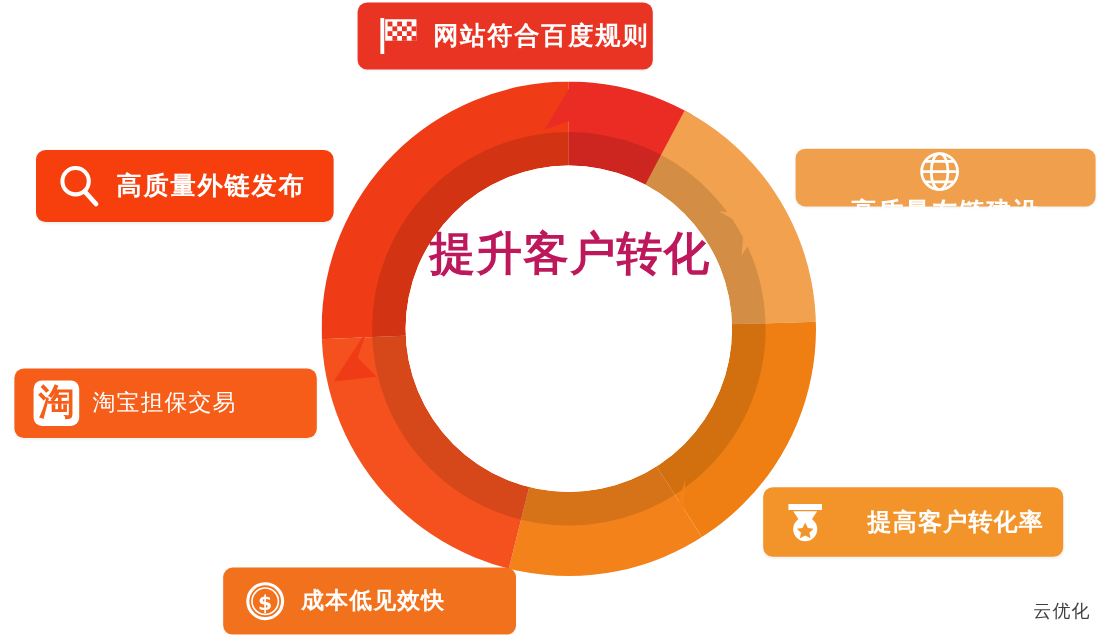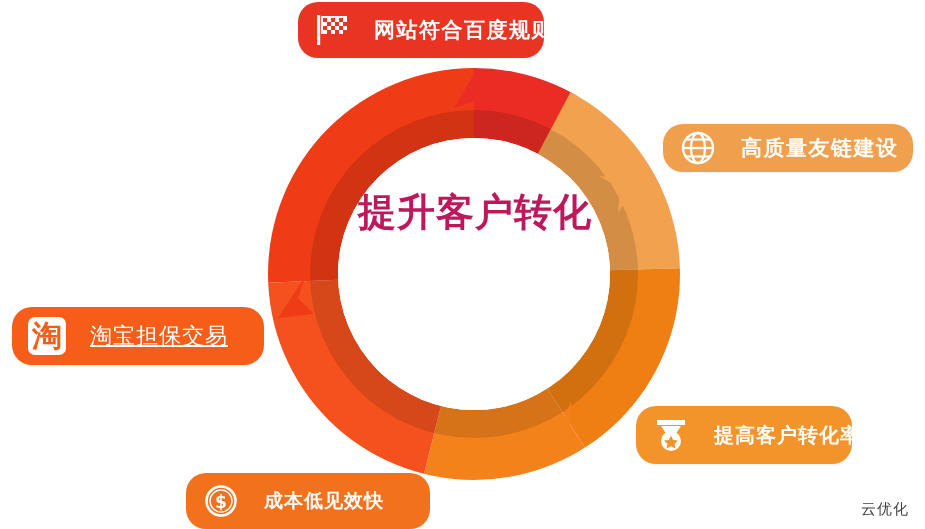--- a/index.html
+++ b/index.html
@@ -50,49 +50,48 @@
     letter-spacing: 1px;
     white-space: nowrap;
     margin-top: 7px;
   }
 
   
   .pill {
     position: absolute;
     display: flex;
     align-items: center;
-    border-radius: 20px;
+    border-radius: 8px;
     box-sizing: border-box;
     padding: 0 16px;
     box-shadow: 0 1px 2px rgba(0,0,0,0.06);
-    gap: 13px;
   }
   .pill .pill-icon {
     flex: 0 0 auto;
     display: flex;
     align-items: center;
     justify-content: center;
     margin-right: 11px;
   }
   .pill .pill-label {
     color: #ffffff;
     font-size: 21px;
     font-weight: bold;
     letter-spacing: 1.5px;
     white-space: nowrap;
   }
 
   #pill-top   { left: 298px; top: 2px;   width: 246px; height: 56px; background: #ea3423; }
   #pill-left1 { left: 30px;  top: 125px; width: 248px; height: 60px; background: #f63f0c; }
-  #pill-right1{ left: 663px; top: 124px; width: 250px; height: 48px; background: #f0a04c; }
+  #pill-right1{ left: 663px; top: 124px; width: 250px; height: 48px; background: #f0a04c; flex-direction: column; }
   #pill-left2 { left: 12px;  top: 307px; width: 252px; height: 58px; background: #f55d19; }
-  #pill-right2{ left: 636px; top: 406px; width: 216px; height: 58px; background: #f3942a; justify-content: space-between; }
+  #pill-right2{ left: 636px; top: 406px; width: 250px; height: 58px; background: #f3942a; justify-content: space-between; }
   #pill-bottom{ left: 186px; top: 473px; width: 244px; height: 56px; background: #f1711c; }
 
-  #pill-left2 .pill-label { font-size: 22px; font-weight: normal; letter-spacing: 1px; text-decoration: underline; }
+  #pill-left2 .pill-label { font-size: 19px; font-weight: normal; letter-spacing: 1px; }
   #pill-right2 .pill-label { font-size: 20px; letter-spacing: 1px; }
   #pill-bottom .pill-label { font-size: 19px; letter-spacing: 1px; }
 
   
   .tb-box {
     width: 38px; height: 38px;
     border-radius: 7px;
     background: #ffffff;
     color: #f55d19;
     font-size: 30px;
@@ -183,20 +182,29 @@
           <rect x="25" y="13" width="4" height="4"></rect>
           <rect x="13" y="17" width="4" height="4"></rect>
           <rect x="21" y="17" width="4" height="4"></rect>
           <rect x="29" y="17" width="4" height="4"></rect>
         </g>
       </svg>
     </span>
     <span class="pill-label">网站符合百度规则</span>
   </div>
 
+  <div class="pill" id="pill-left1">
+    <span class="pill-icon">
+      <svg width="40" height="40" viewBox="0 0 40 40">
+        <circle cx="17" cy="16" r="11" fill="none" stroke="#ffffff" stroke-width="3.4"></circle>
+        <line x1="25" y1="25" x2="34" y2="35" stroke="#ffffff" stroke-width="4" stroke-linecap="round"></line>
+      </svg>
+    </span>
+    <span class="pill-label">高质量外链发布</span>
+  </div>
 
   <div class="pill" id="pill-right1">
     <span class="pill-icon">
       <svg width="38" height="38" viewBox="0 0 38 38">
         <g fill="none" stroke="#ffffff" stroke-width="2.3">
           <circle cx="19" cy="19" r="15"></circle>
           <ellipse cx="19" cy="19" rx="7" ry="15"></ellipse>
           <line x1="4" y1="19" x2="34" y2="19"></line>
           <line x1="7" y1="10.5" x2="31" y2="10.5"></line>
           <line x1="7" y1="27.5" x2="31" y2="27.5"></line>

